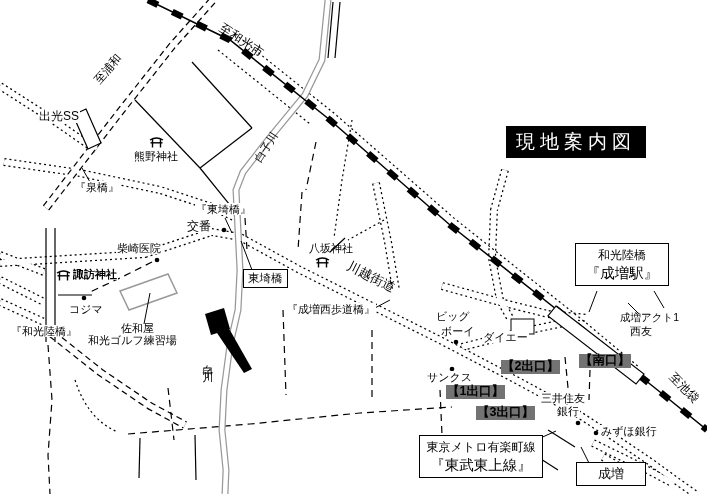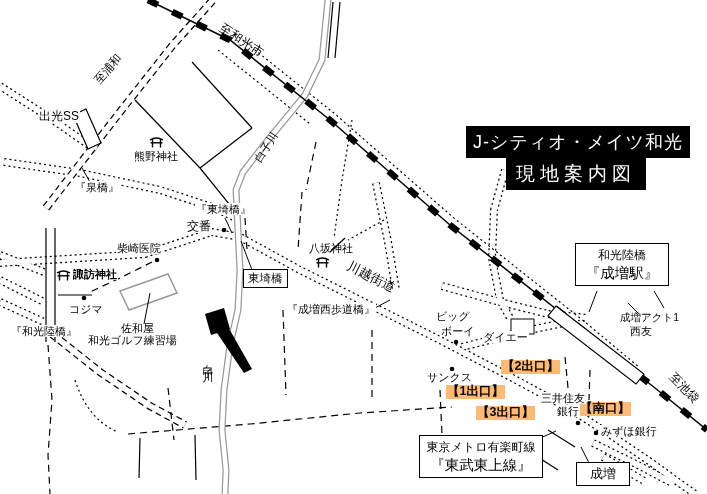--- a/index.html
+++ b/index.html
@@ -8,21 +8,21 @@
   #linework{position:absolute;left:0;top:0;}
   .lbl{position:absolute;font-size:11px;line-height:1.1;white-space:nowrap;background:#fff;padding:0 1px;}
   .lbl-clear{background:transparent;}
   .rot{background:transparent;}
   .vert{writing-mode:vertical-rl;text-orientation:upright;letter-spacing:3px;background:transparent;}
   .bbox{position:absolute;background:#000;color:#fff;white-space:nowrap;}
   .obox{position:absolute;background:#fff;border:1.5px solid #000;text-align:center;white-space:nowrap;}
   .t1{font-size:18px;padding:4px 7px;letter-spacing:1px;}
   .t2{font-size:19px;padding:3px 10px;letter-spacing:5px;}
   .genchi{font-size:21px;font-weight:bold;letter-spacing:9px;padding:7px 0 7px 9px;width:55px;text-align:center;}
-  .exit{font-weight:bold;font-size:12.5px;background:#fdba74;}
+  .exit{font-weight:bold;font-size:12.5px;background:#737373;}
   .stn-line{font-size:12px;padding-top:3px;}
   .stn-name{font-size:14.5px;padding-bottom:2px;}
   .small{font-size:10.5px;text-align:center;}
 </style>
 </head>
 <body>
 
 <div id="map">
 
 <svg id="linework" width="707" height="494" viewBox="0 0 707 494">
@@ -181,52 +181,51 @@
 <div class="lbl" style="left:108px;top:242px;margin-left:8px;">柴崎医院</div>
 <div class="lbl" style="left:72px;top:268px;font-weight:bold;">諏訪神社</div>
 <div class="lbl" style="left:68px;top:303px;">コジマ</div>
 <div class="lbl" style="left:10px;top:325px;">『和光陸橋』</div>
 <div class="lbl lbl-clear" style="left:120px;top:322px;">佐和屋</div>
 <div class="lbl lbl-clear" style="left:87px;top:334px;">和光ゴルフ練習場</div>
 <div class="lbl lbl-clear" style="left:308px;top:242px;">八坂神社</div>
 <div class="lbl" style="left:286px;top:303px;">『成増西歩道橋』</div>
 <div class="lbl small lbl-clear" style="left:619px;top:312px;">成増アクト1</div>
 <div class="lbl lbl-clear" style="left:629px;top:325px;">西友</div>
-<div class="lbl exit" style="left:579px;top:354px;margin-top:48px;">【南口】</div>
+<div class="lbl exit" style="left:579px;top:354px;">【南口】</div>
 <div class="lbl lbl-clear" style="left:435px;top:310px;">ビッグ</div>
 <div class="lbl lbl-clear" style="left:440px;top:325px;">ボーイ</div>
 <div class="lbl" style="left:482px;top:331px;">ダイエー</div>
 <div class="lbl" style="left:426px;top:371px;">サンクス</div>
 <div class="lbl exit" style="left:446px;top:385px;">【1出口】</div>
 <div class="lbl exit" style="left:501px;top:360px;">【2出口】</div>
 <div class="lbl exit" style="left:476px;top:406px;">【3出口】</div>
 <div class="lbl" style="left:540px;top:392px;">三井住友</div>
 <div class="lbl" style="left:556px;top:405px;">銀行</div>
 <div class="lbl" style="left:600px;top:425px;">みずほ銀行</div>
 <div class="lbl vert" style="left:201px;top:356px;">白子川</div>
 
 <div class="lbl rot" style="left:108px;top:69px;font-size:11.5px;transform:translate(-50%,-50%) rotate(-49deg);">至浦和</div>
 <div class="lbl rot" style="left:241px;top:41px;font-size:12.5px;transform:translate(-50%,-50%) rotate(33deg);">至和光市</div>
 <div class="lbl rot" style="left:266px;top:147px;transform:translate(-50%,-50%) rotate(-57deg);">白子川</div>
 <div class="lbl rot" style="left:371px;top:277px;font-size:13px;transform:translate(-50%,-50%) rotate(27deg);">川越街道</div>
 <div class="lbl rot" style="left:684px;top:388px;font-size:12px;transform:translate(-50%,-50%) rotate(45deg);">至池袋</div>
 
 <div style="position:absolute;left:466px;top:126px;">
-  <div class="bbox t1" style="position:static;">J-シティオ・メイツ和光</div>
   <div class="bbox t2" style="position:static;display:inline-block;margin-left:40px;">現地案内図</div>
 </div>
 
 
 <div class="obox" style="left:243px;top:269px;font-size:11.5px;padding:1px 4px;border-width:1px;text-align:center;">東埼橋</div>
 
 <div class="obox" style="left:575px;top:243px;width:92px;">
   <div class="stn-line">和光陸橋</div>
   <div class="stn-name">『成増駅』</div>
 </div>
 
 <div class="obox" style="left:419px;top:435px;width:122px;text-align:center;">
   <div class="stn-line">東京メトロ有楽町線</div>
   <div class="stn-name">『東武東上線』</div>
 </div>
 
-<div class="obox" style="left:576px;top:462px;font-size:13px;padding:2px 13px;border-width:1px;">成増</div>
+<div class="obox" style="left:576px;top:462px;font-size:13px;padding:2px 21px;border-width:1px;">成増</div>
 
 </div>
 
 </body></html>

